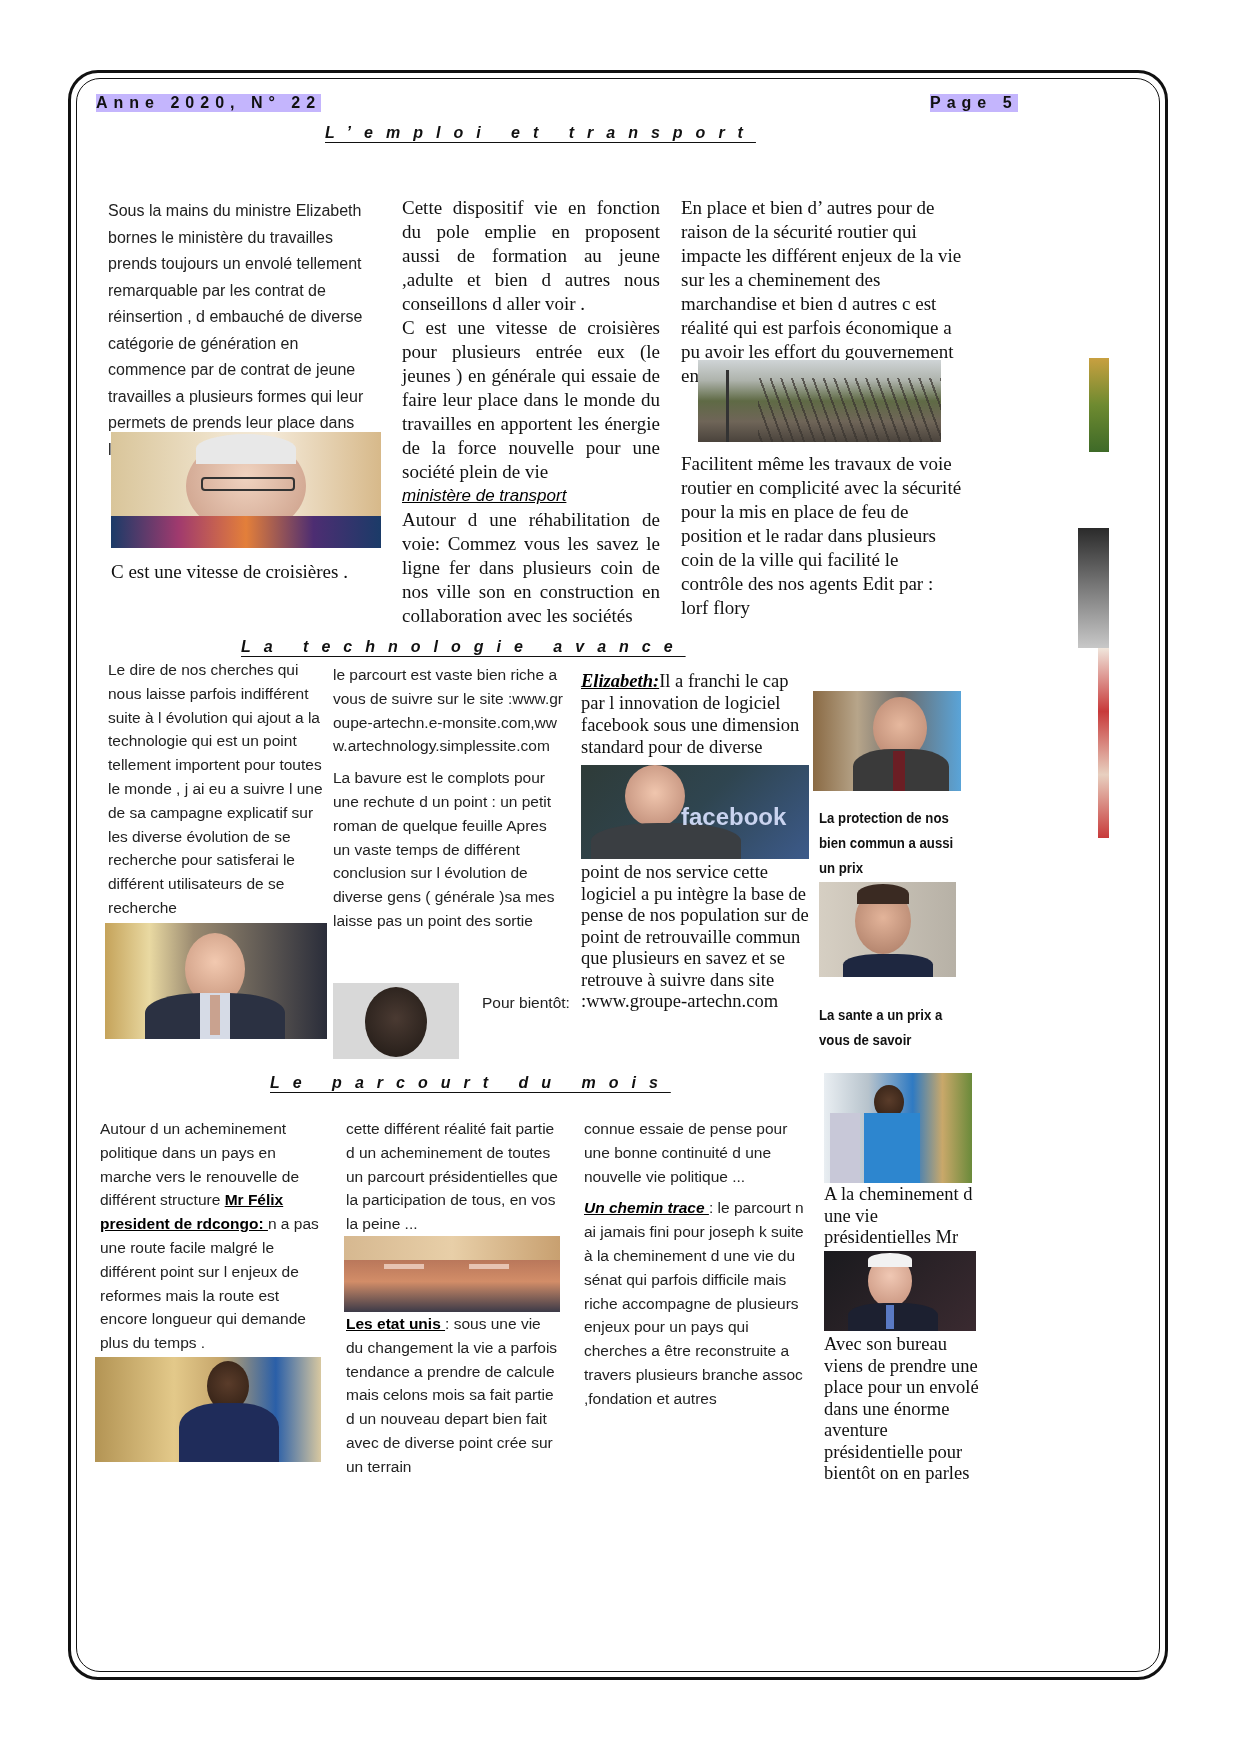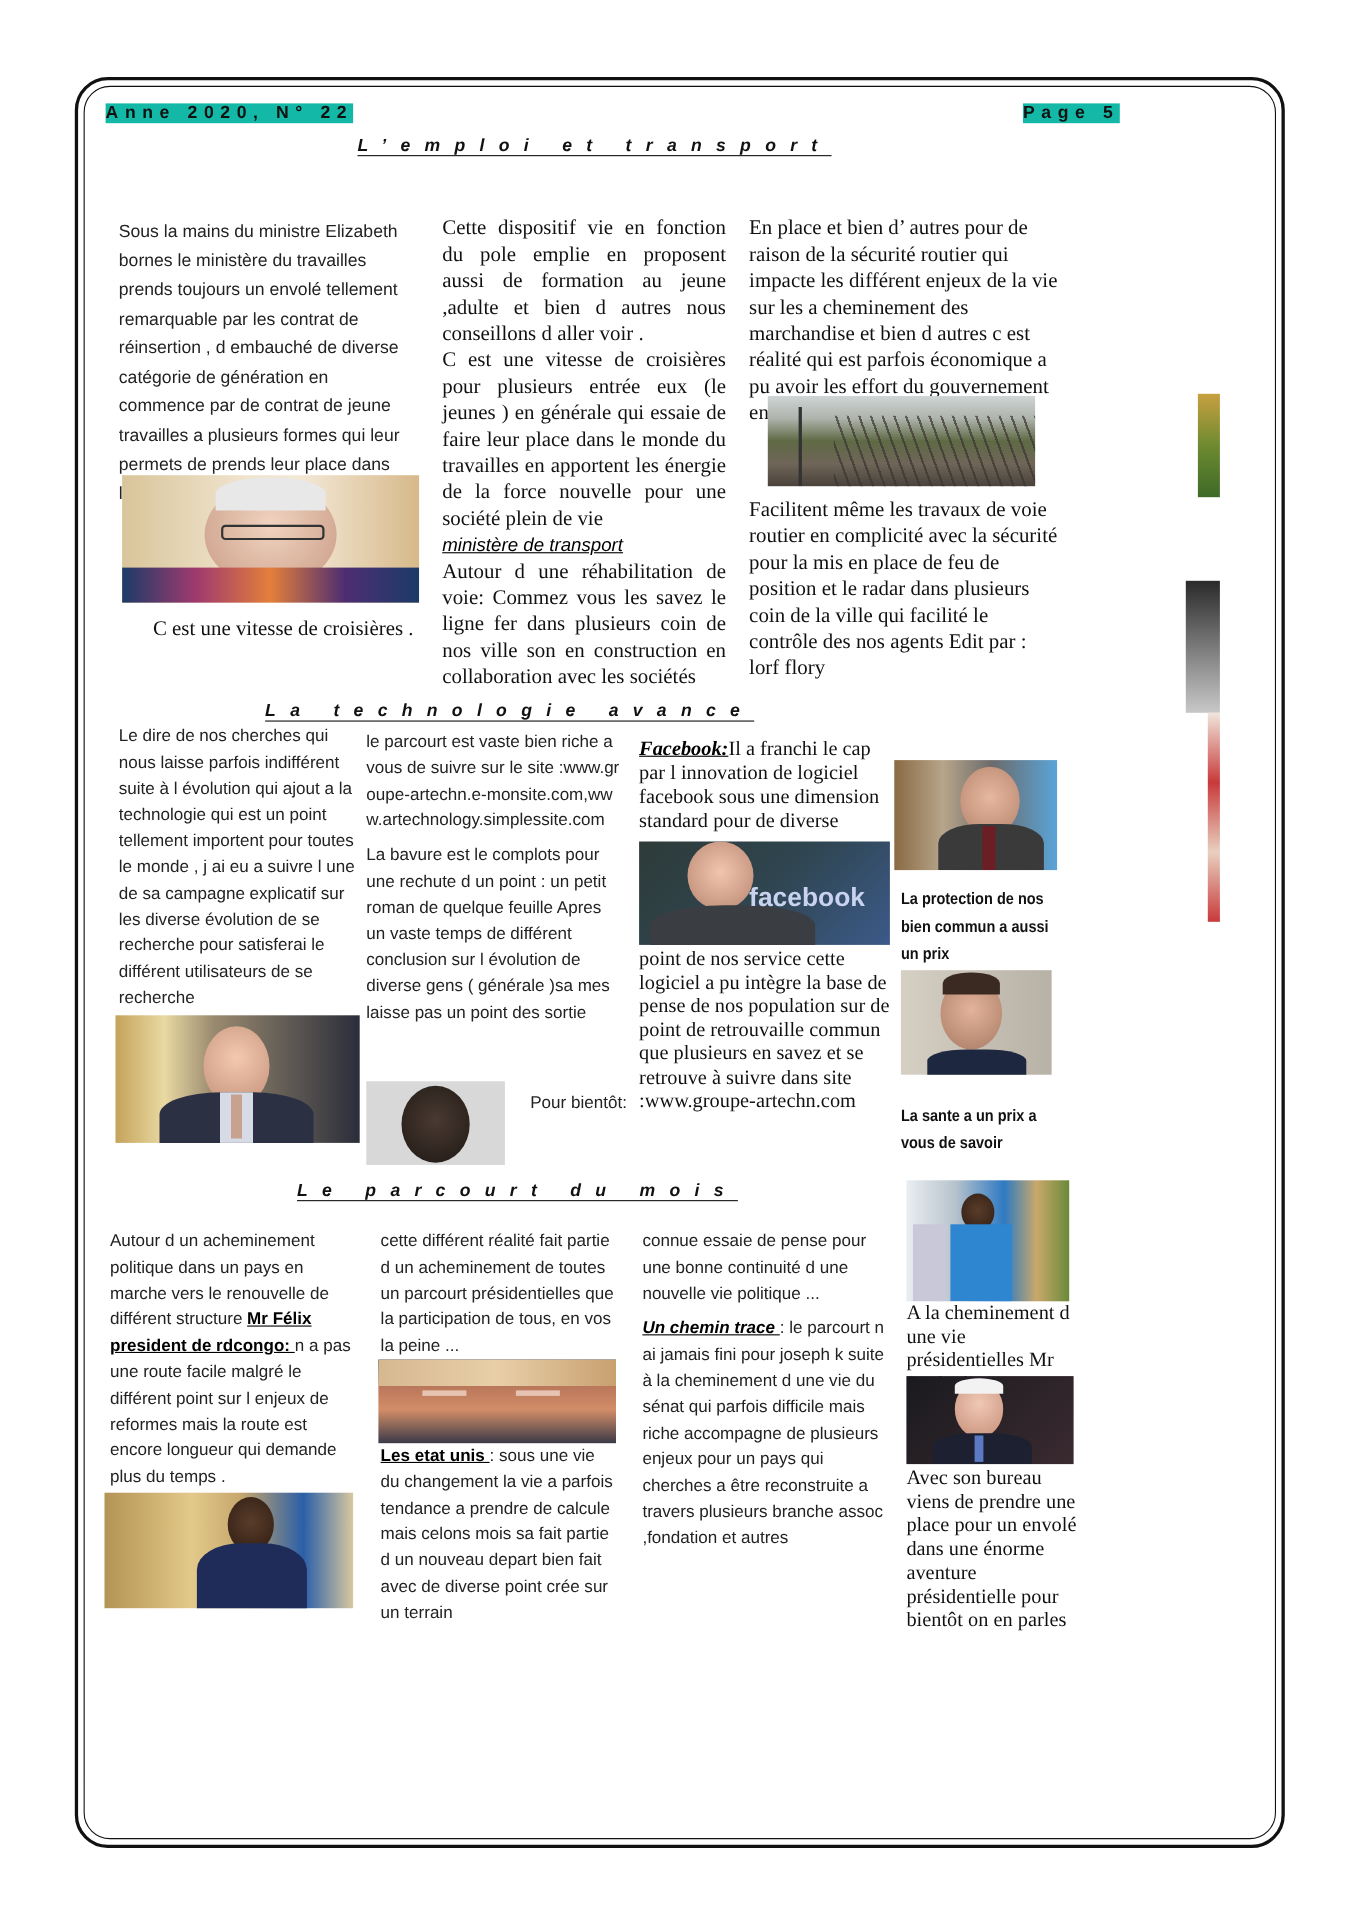--- a/index.html
+++ b/index.html
@@ -1,19 +1,19 @@
 <!DOCTYPE html>
 <html><head>
 <meta charset="utf-8">
 <style>
   html,body{margin:0;padding:0;background:#fff;}
   body{width:1240px;height:1754px;position:relative;overflow:hidden;font-family:"Liberation Sans",sans-serif;color:#111;}
   .frame-outer{position:absolute;left:68px;top:70px;width:1100px;height:1610px;border:3px solid #111;border-radius:30px;box-sizing:border-box;}
   .frame-inner{position:absolute;left:76px;top:78px;width:1084px;height:1594px;border:1.5px solid #111;border-radius:24px;box-sizing:border-box;}
-  .hdr{position:absolute;top:94px;font-family:"Liberation Sans",sans-serif;font-weight:bold;font-size:16px;letter-spacing:6px;background:#14b8a6;}
+  .hdr{position:absolute;top:94px;font-family:"Liberation Sans",sans-serif;font-weight:bold;font-size:16px;letter-spacing:6px;background:#c4b5fd;}
   .section-title{position:absolute;font-family:"Liberation Sans",sans-serif;font-weight:bold;font-style:italic;font-size:16px;letter-spacing:13px;text-decoration:underline;text-underline-offset:4px;white-space:nowrap;}
   .col{position:absolute;}
   .sans{font-family:"Liberation Sans",sans-serif;font-size:16px;line-height:26.5px;color:#222;font-weight:300;}
   .serif{font-family:"Liberation Serif",serif;font-size:19px;line-height:24px;color:#111;}
   .p{margin:0 0 8px 0;}
   .link{text-decoration:underline;font-style:italic;font-weight:bold;color:#000;}
   .ulb{text-decoration:underline;font-weight:bold;color:#000;}
   .caption-bold{font-family:"Liberation Sans",sans-serif;font-weight:bold;font-size:15px;line-height:25px;transform:scaleX(0.88);transform-origin:left;}
   .photo{position:absolute;overflow:hidden;}
   .photo .face{position:absolute;border-radius:50%;}
@@ -31,21 +31,21 @@
 
 <div class="col sans" style="left:108px;top:198px;width:258px;">
   <p class="p" style="hyphens:auto;">Sous la mains du ministre Elizabeth bornes le ministère du travailles prends toujours un envolé tellement remarquable par les contrat de réinsertion , d embauché de diverse catégorie de génération en commence par de contrat de jeune travailles a plusieurs formes  qui leur permets de prends leur place dans la société .</p>
 </div>
 <div class="photo" style="left:111px;top:432px;width:270px;height:116px;background:linear-gradient(90deg,#d9c59a 0%,#efe3cc 40%,#f3e8d6 60%,#d7b98a 100%);">
   <div class="face" style="left:75px;top:6px;width:120px;height:96px;background:radial-gradient(circle at 50% 40%,#f0d3c0,#c99b85);"></div>
   <div style="position:absolute;left:85px;top:2px;width:100px;height:30px;border-radius:50% 50% 0 0;background:#e8e8e8;"></div>
   <div style="position:absolute;left:90px;top:45px;width:90px;height:10px;border:2px solid #333;border-radius:4px;"></div>
   <div style="position:absolute;left:0;top:84px;width:270px;height:32px;background:linear-gradient(90deg,#1b3b68,#a03a6e,#e37f3a,#4d2d72,#1b3b68);"></div>
 </div>
-<div class="col serif" style="left:111px;top:560px;width:260px;margin-left:28px;">C est une  vitesse de croisières .</div>
+<div class="col serif" style="left:111px;top:560px;width:260px;">C est une  vitesse de croisières .</div>
 
 <div class="col serif" style="left:402px;top:196px;width:258px;text-align:justify;">
   <div> Cette dispositif  vie en fonction du pole emplie en proposent  aussi de formation au jeune ,adulte et bien d autres  nous conseillons d aller voir .</div>
   <div>C est une  vitesse de croisières pour plusieurs entrée  eux (le jeunes ) en générale  qui essaie de faire leur place dans le monde du travailles  en apportent les énergie de la force nouvelle  pour une société plein de vie</div>
   <div class="link" style="font-family:'Liberation Sans',sans-serif;font-weight:normal;font-size:17px;">ministère de transport</div>
   <div>  Autour d une réhabilitation de voie: Commez vous  les savez  le ligne fer dans plusieurs coin de nos ville son en construction  en collaboration  avec les sociétés</div>
 </div>
 
 <div class="col serif" style="left:681px;top:196px;width:282px;">
   <div>En place et bien d’ autres pour de raison de la sécurité routier qui  impacte les différent enjeux de la vie sur les a cheminement des marchandise et bien  d autres  c est réalité qui est parfois  économique a pu avoir les effort du gouvernement en leur</div>
@@ -73,21 +73,21 @@
 <div class="col sans" style="left:333px;top:663px;width:235px;font-size:15.5px;line-height:23.8px;">
   <div class="p" style="word-break:break-all;">le parcourt est vaste bien riche a vous de suivre sur le site :www.groupe-artechn.e-monsite.com,www.artechnology.simplessite.com</div>
   <div>La bavure est le complots  pour une rechute  d un point : un petit roman de quelque feuille Apres un vaste  temps de différent conclusion sur l évolution de diverse gens ( générale )sa mes laisse  pas un point des sortie</div>
 </div>
 <div class="photo" style="left:333px;top:983px;width:126px;height:76px;background:#d8d8d8;">
   <div class="face" style="left:32px;top:4px;width:62px;height:70px;background:radial-gradient(circle at 50% 45%,#4a3a32,#1e1814);"></div>
 </div>
 <div class="col sans" style="left:482px;top:990px;width:110px;font-size:15.5px;">Pour bientôt:</div>
 
 <div class="col serif" style="left:581px;top:670px;width:228px;font-size:18.5px;line-height:22px;">
-  <span class="link" style="font-family:'Liberation Serif',serif;">Facebook:</span><span>Il a franchi le cap par l innovation de logiciel facebook sous une dimension standard pour  de diverse</span>
+  <span class="link" style="font-family:'Liberation Serif',serif;">Elizabeth:</span><span>Il a franchi le cap par l innovation de logiciel facebook sous une dimension standard pour  de diverse</span>
 </div>
 <div class="photo" style="left:581px;top:765px;width:228px;height:94px;background:linear-gradient(135deg,#2e3b38 0%,#2f4550 50%,#3c5a8a 100%);">
   <div class="face" style="left:44px;top:0;width:60px;height:62px;background:radial-gradient(circle at 50% 45%,#f0c6ae,#b88470);"></div>
   <div style="position:absolute;left:10px;top:58px;width:150px;height:40px;border-radius:45% 45% 0 0;background:#3a3e42;"></div>
   <div style="position:absolute;left:100px;top:38px;font-family:'Liberation Sans',sans-serif;font-weight:bold;font-size:24px;color:#c9d3ef;">facebook</div>
 </div>
 <div class="col serif" style="left:581px;top:862px;width:228px;font-size:18.5px;line-height:21.5px;">
   <div>point de nos service cette logiciel a pu intègre la base de pense de nos population sur de point de retrouvaille commun que plusieurs  en savez et se retrouve à suivre dans site :www.groupe-artechn.com</div>
 </div>
 

